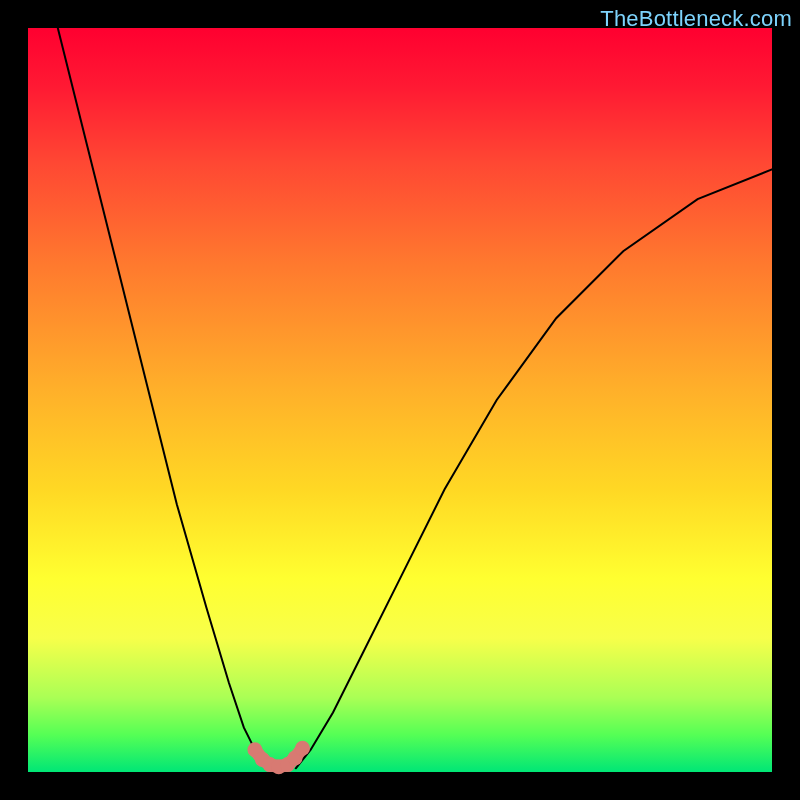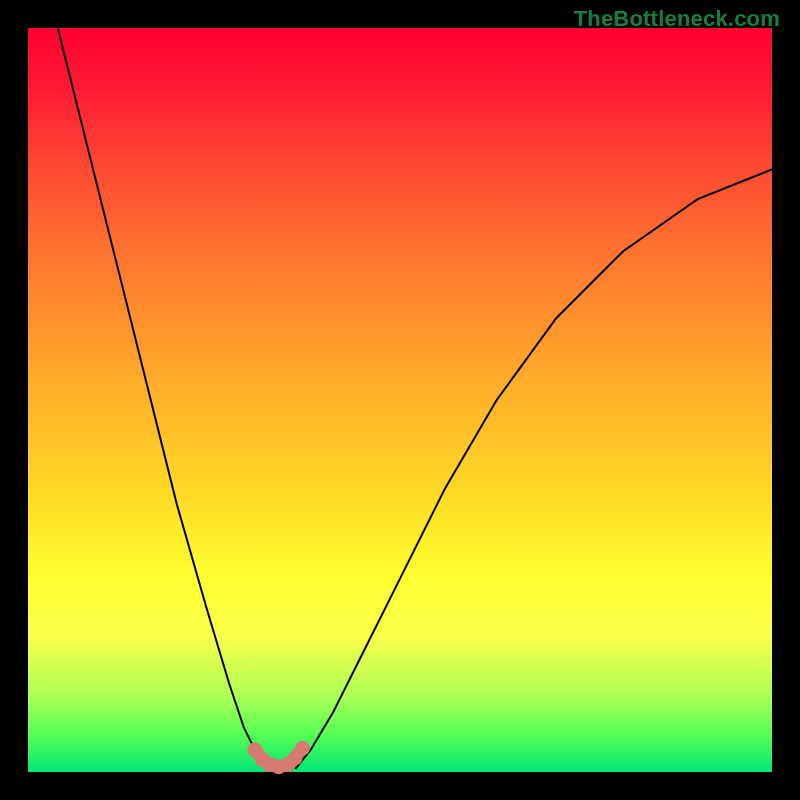--- a/index.html
+++ b/index.html
@@ -36,25 +36,25 @@
       #ffff30 74%,
       #f7ff4a 82%,
       #aaff55 90%,
       #55ff55 95%,
       #00e676 100%
     );
   }
   .watermark {
     position: absolute;
     top: 6px;
-    right: 20px;
-    color: #15803d;
+    right: 8px;
+    color: #7dd3fc;
     font-size: 22px;
     letter-spacing: 0.2px;
-    font-weight: 700;
+    font-weight: 400;
     user-select: none;
   }
   svg.curve {
     position: absolute;
     left: 0;
     top: 0;
     width: 744px;
     height: 744px;
     overflow: visible;
   }

